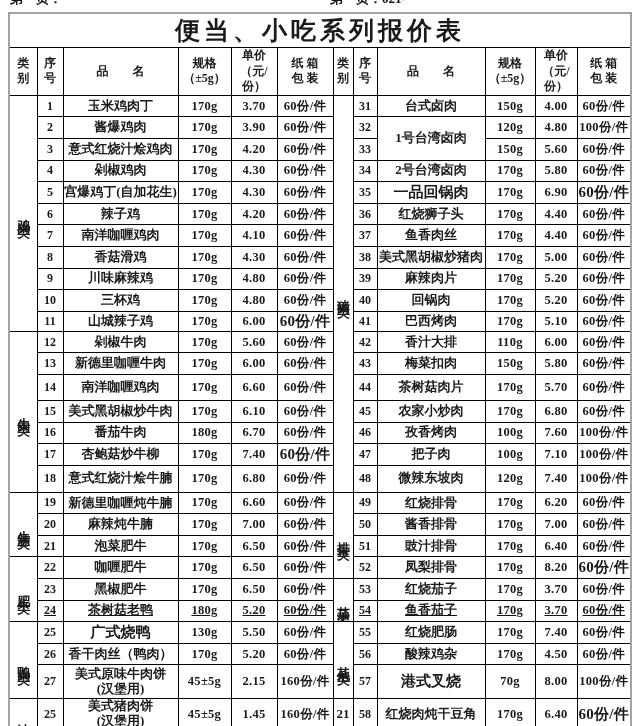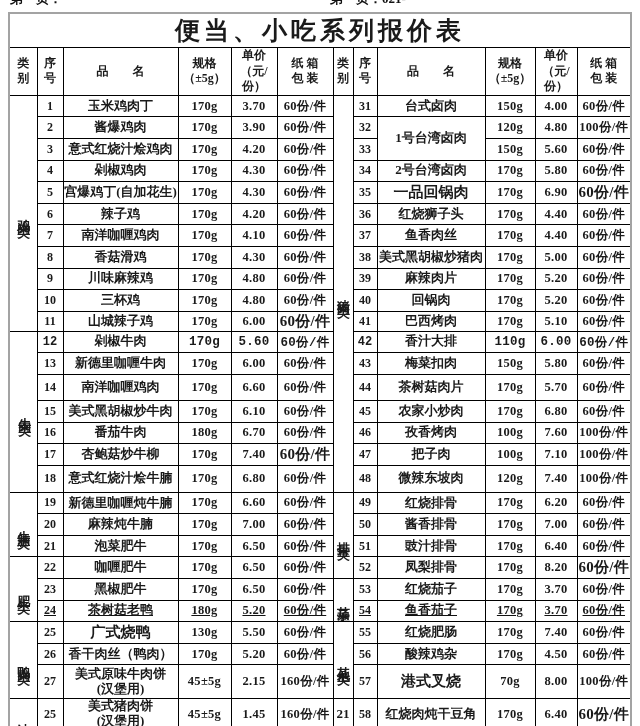--- a/index.html
+++ b/index.html
@@ -226,21 +226,21 @@
         <td class="name ge">山城辣子鸡</td>
         <td class="spec ge">170g</td>
         <td class="price ge">6.00</td>
         <td class="carton big ge">60份/件</td>
         <td class="idx">41</td>
         <td class="name">巴西烤肉</td>
         <td class="spec">170g</td>
         <td class="price red">5.10</td>
         <td class="carton">60份/件</td>
       </tr>
-      <tr style="height: 21.6px; font-family: Liberation Mono, monospace;">
+      <tr style="height: 21.6px;">
         <td class="cat ge" rowspan="7">牛肉类</td>
         <td class="idx">12</td>
         <td class="name">剁椒牛肉</td>
         <td class="spec">170g</td>
         <td class="price">5.60</td>
         <td class="carton">60份/件</td>
         <td class="idx">42</td>
         <td class="name">香汁大排</td>
         <td class="spec">110g</td>
         <td class="price">6.00</td>

